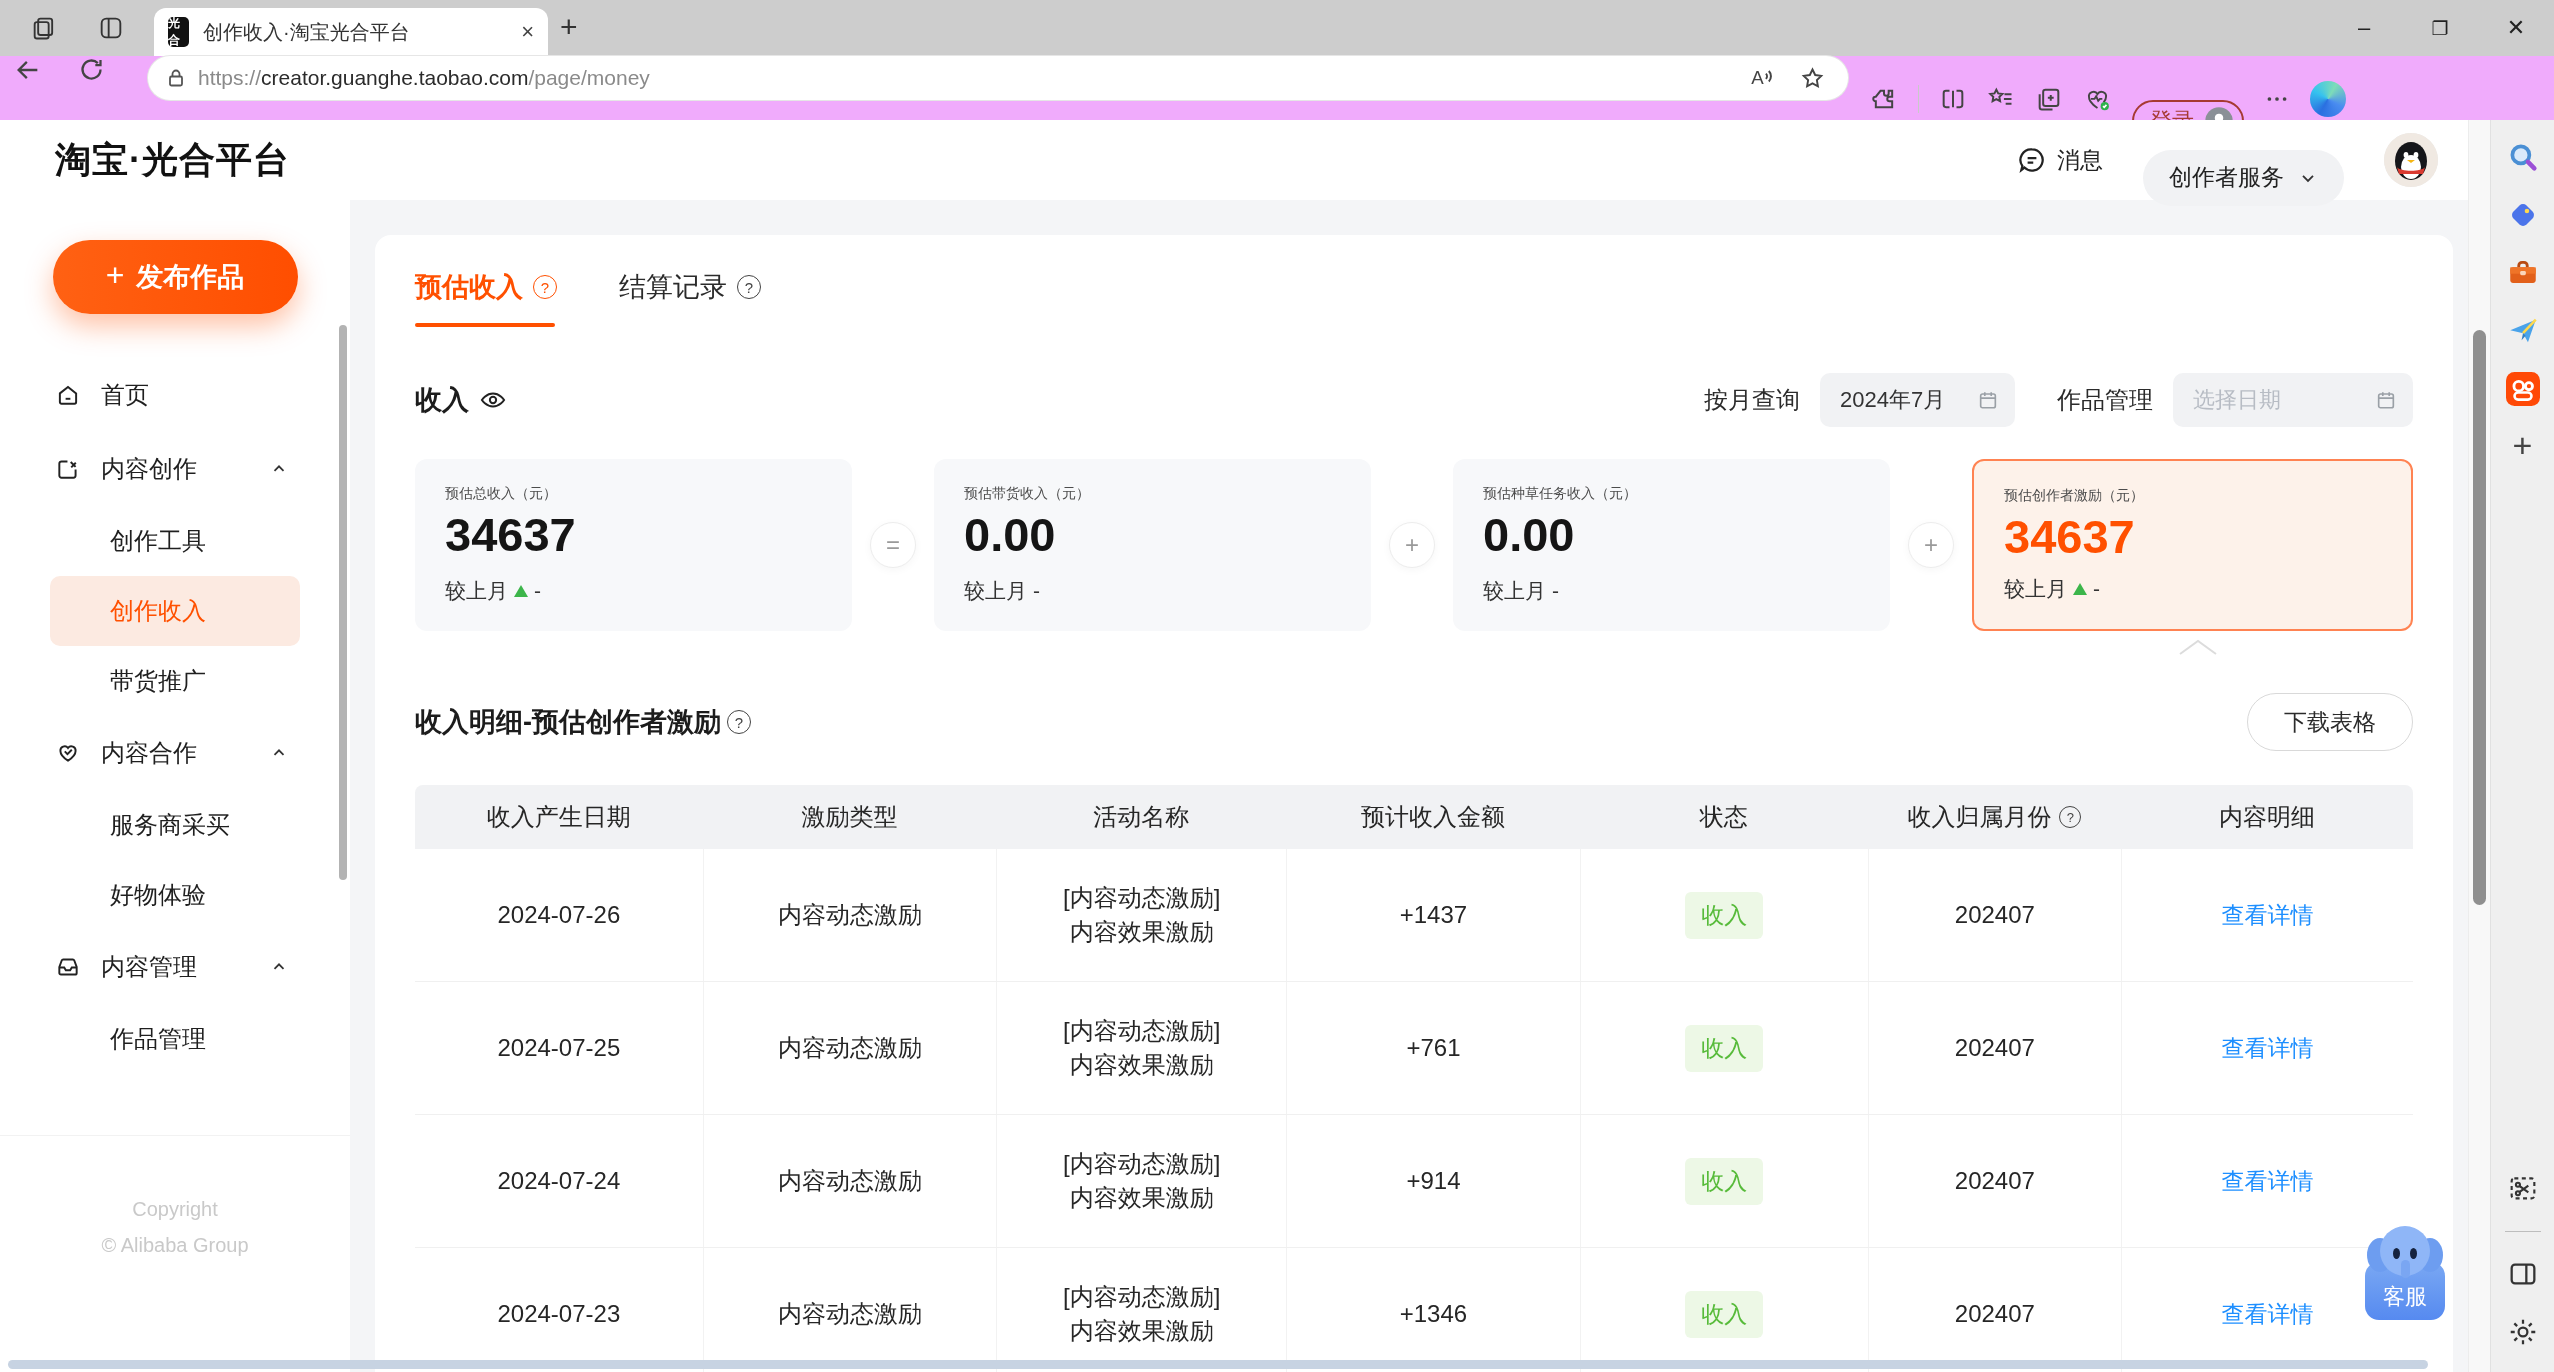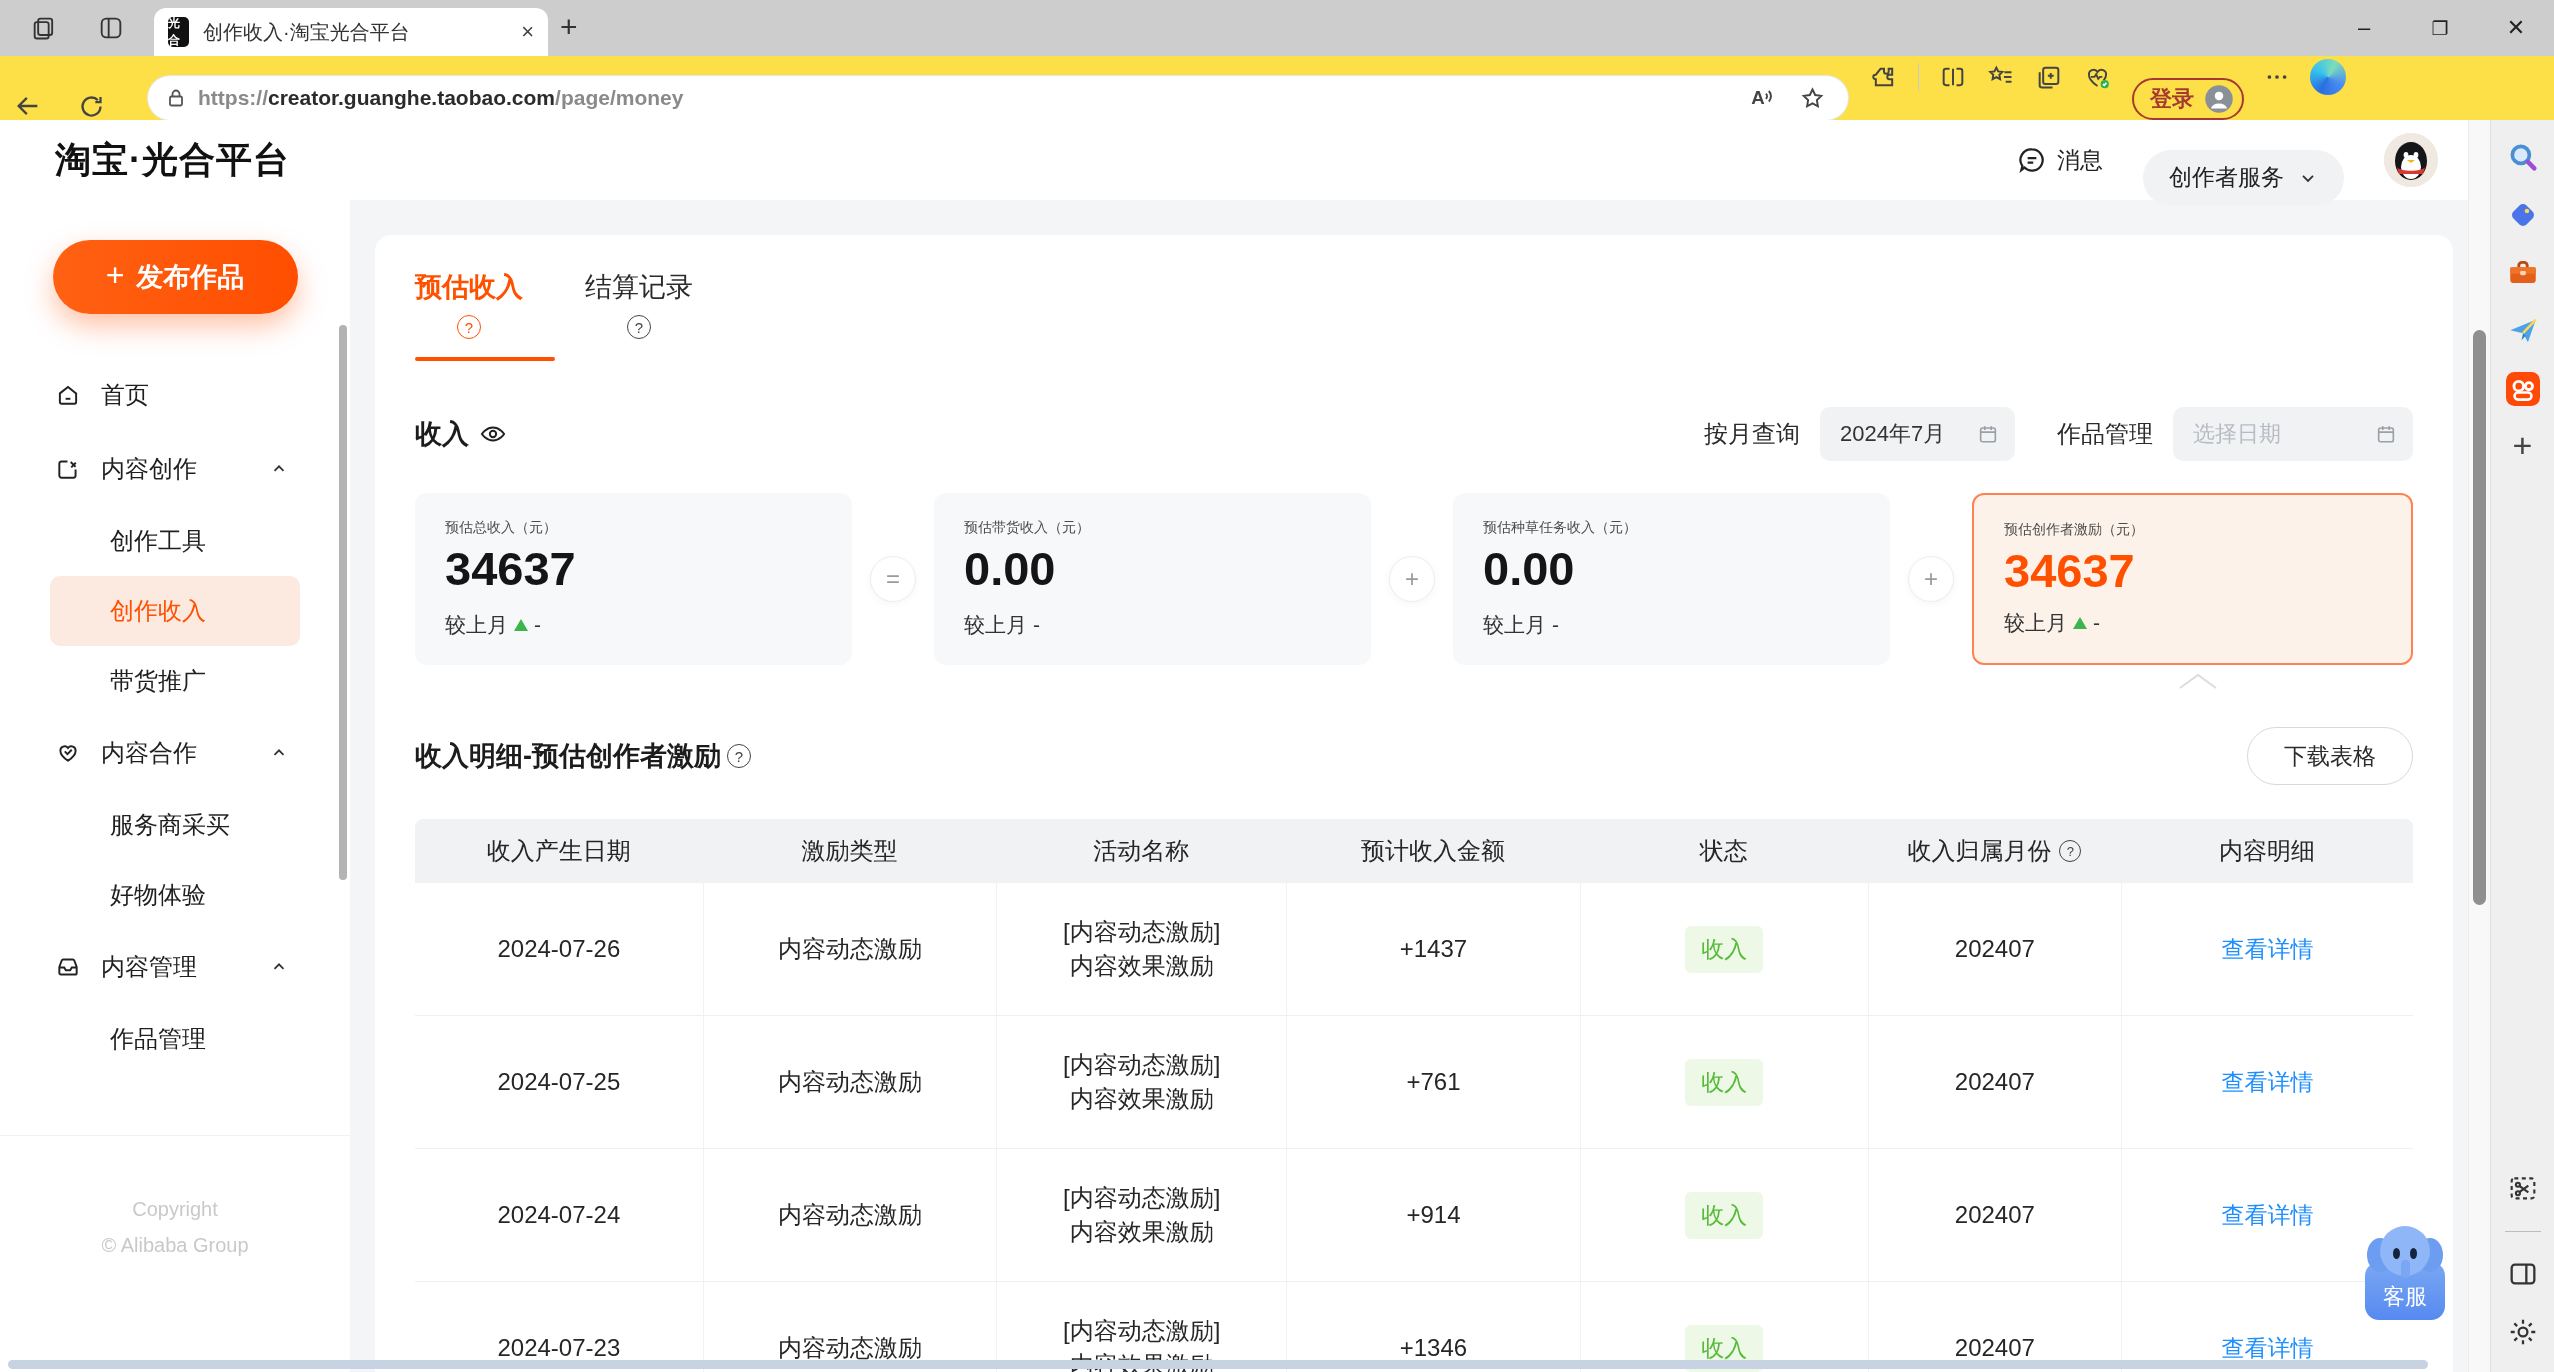--- a/index.html
+++ b/index.html
@@ -11,21 +11,21 @@
   .titlebar { position:absolute; left:0; top:0; width:100%; height:56px; background:#cdcdcd; }
   .tb-icon { position:absolute; top:14px; width:28px; height:28px; color:#333; }
   .tab { position:absolute; left:154px; top:8px; width:394px; height:48px; background:#fff; border-radius:12px 12px 0 0; display:flex; align-items:center; padding:0 14px; }
   .favicon { width:21px; height:30px; background:#111; border-radius:5px; color:#fff; font-size:12px; font-weight:700; display:flex; align-items:center; justify-content:center; letter-spacing:0; }
   .tab-title { margin-left:14px; font-size:20px; color:#333; white-space:nowrap; overflow:hidden; flex:1; }
   .tab-close { font-size:22px; color:#444; margin-left:8px; cursor:default; }
   .newtab { position:absolute; left:560px; top:10px; font-size:30px; color:#333; font-weight:300; }
   .wincontrols { position:absolute; right:0; top:0; height:56px; display:flex; align-items:center; }
   .winbtn { width:76px; text-align:center; font-size:22px; color:#222; font-weight:300; }
 
-  .toolbar { position:absolute; left:0; top:56px; width:100%; height:64px; background:#fde047; display:flex; align-items:flex-end;font-weight:bold; }
+  .toolbar { position:absolute; left:0; top:56px; width:100%; height:64px; background:#f0abfc; display:flex; align-items:flex-start; }
   .nav-ic { width:46px; text-align:center; flex:none; }
   .omnibox { width:1700px; height:44px; background:#fff; border-radius:22px; margin-left:24px; display:flex; align-items:center; padding:0 16px; box-shadow:0 0 0 1px #e6e6e6; }
   .url { font-size:21px; margin-left:10px; white-space:nowrap; overflow:hidden; flex:1; }
   .url .dim { color:#8a8a8a; } .url .host { color:#2b2b2b; }
   .omni-right { display:flex; align-items:center; gap:22px; margin-right:6px; }
   .toolbar-right { display:flex; align-items:center; gap:20px; margin-left:22px; }
   .vdiv { width:1px; height:28px; background:#c9c9c9; }
   .login-pill { display:flex; align-items:center; gap:10px; border:2.5px solid #a63a32; border-radius:22px; padding:4px 8px 4px 16px;margin-top:44px; }
   .login-pill span { color:#a63a32; font-size:22px; }
   .copilot { width:36px; height:36px; border-radius:50%; background:conic-gradient(from 210deg,#2a6fe0,#35c2ef,#7edcb8,#4a8cf0,#2a6fe0); }
@@ -57,21 +57,21 @@
   .sub-item { height:70px; margin:0 50px; padding-left:60px; display:flex; align-items:center; font-size:24px; color:#1f1f1f; border-radius:10px; }
   .sub-item.active { background:#fceae1; color:#ff5000; }
   .side-scroll { position:absolute; right:3px; top:125px; width:8px; height:555px; border-radius:4px; background:#b3b3b3; }
   .side-footer { position:absolute; left:0; bottom:0; width:100%; border-top:1px solid #f2f2f2; padding-top:55px; text-align:center; color:#c9c9c9; font-size:20px; line-height:36px; height:237px; }
 
   .content { flex:1; padding:35px 15px 0 25px; }
   .card-panel { position:relative; background:#fff; border-radius:16px 16px 0 0; height:100%; padding:0 40px; }
 
   
   .tabs { display:flex; gap:62px; padding-top:34px; }
-  .tabi { position:relative; display:flex; align-items:center; gap:10px; font-size:27px; color:#2b2b2b; padding-bottom:22px;flex-direction:column; }
+  .tabi { position:relative; display:flex; align-items:center; gap:10px; font-size:27px; color:#2b2b2b; padding-bottom:22px; }
   .tabi.active { color:#ff5000; font-weight:700; }
   .tabi.active:after { content:""; position:absolute; left:0; bottom:0; width:140px; height:4px; background:#ff5000; border-radius:2px; }
   .qmark { display:inline-flex; width:24px; height:24px; border:1.6px solid #444; border-radius:50%; align-items:center; justify-content:center; font-size:15px; color:#444; font-weight:400; }
   .qmark.orange { border-color:#ff5000; color:#ff5000; }
 
   
   .income-row { display:flex; align-items:center; margin-top:46px; }
   .income-title { font-size:27px; font-weight:700; color:#1c1c1c; display:flex; align-items:center; gap:10px; }
   .query-group { margin-left:auto; display:flex; align-items:center; gap:20px; }
   .q-label { font-size:24px; color:#2b2b2b; margin-left:22px; }

